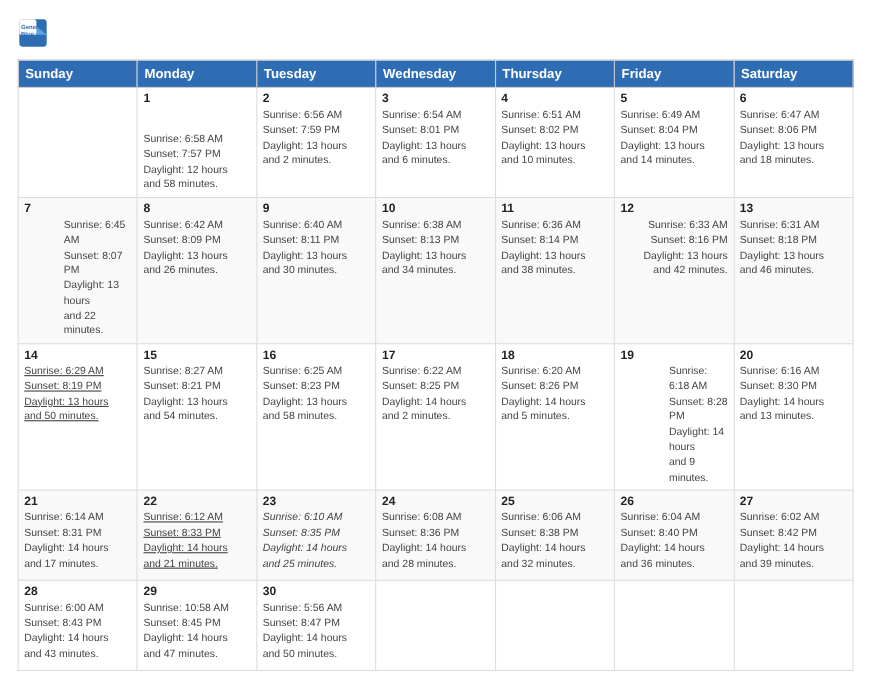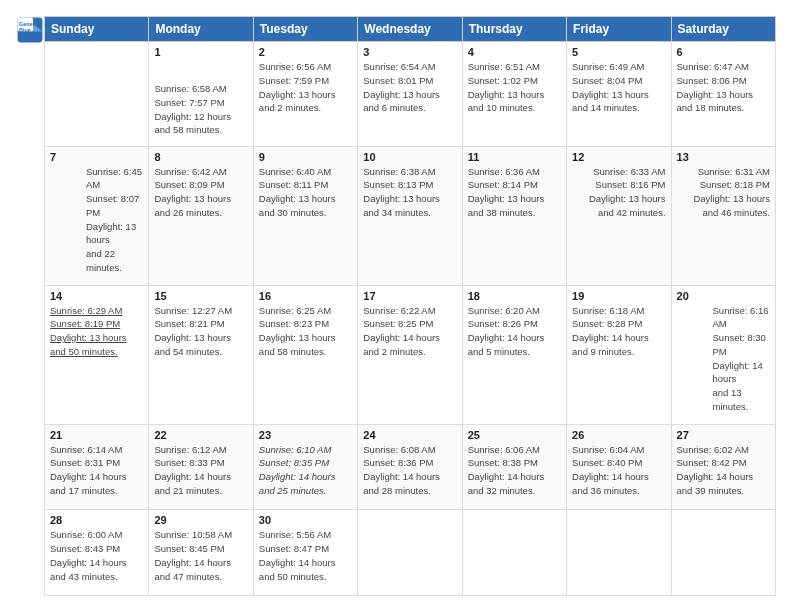--- a/index.html
+++ b/index.html
@@ -8,21 +8,21 @@
       background: #fff;
       width: 792px;
       height: 612px;
       overflow: hidden;
     }
     .page {
       width: 792px;
       height: 612px;
       padding: 16px;
       display: flex;
-      flex-direction: row;
+      flex-direction: column;
     }
     .header {
       display: flex;
       justify-content: space-between;
       align-items: flex-start;
       margin-bottom: 10px;
     }
     .logo {
       display: flex;
       align-items: center;
@@ -137,21 +137,21 @@
           <td>
             <div class="day-number">3</div>
             <div class="day-info" style="white-space: pre-line;">Sunrise: 6:54 AM
 Sunset: 8:01 PM
 Daylight: 13 hours
 and 6 minutes.</div>
           </td>
           <td>
             <div class="day-number">4</div>
             <div class="day-info" style="white-space: pre-line;">Sunrise: 6:51 AM
-Sunset: 1:02 PM
+Sunset: 8:02 PM
 Daylight: 13 hours
 and 10 minutes.</div>
           </td>
           <td>
             <div class="day-number">5</div>
             <div class="day-info" style="white-space: pre-line;">Sunrise: 6:49 AM
 Sunset: 8:04 PM
 Daylight: 13 hours
 and 14 minutes.</div>
           </td>
@@ -201,37 +201,37 @@
           </td>
           <td>
             <div class="day-number">12</div>
             <div class="day-info" style="white-space: pre-line; text-align: right;">Sunrise: 6:33 AM
 Sunset: 8:16 PM
 Daylight: 13 hours
 and 42 minutes.</div>
           </td>
           <td>
             <div class="day-number">13</div>
-            <div class="day-info" style="white-space: pre-line; text-align: right;">Sunrise: 6:31 AM
+            <div class="day-info" style="white-space: pre-line;">Sunrise: 6:31 AM
 Sunset: 8:18 PM
 Daylight: 13 hours
 and 46 minutes.</div>
           </td>
         </tr>
         <tr>
           <td>
             <div class="day-number">14</div>
             <div class="day-info" style="white-space: pre-line; text-decoration: underline;">Sunrise: 6:29 AM
 Sunset: 8:19 PM
 Daylight: 13 hours
 and 50 minutes.</div>
           </td>
           <td>
             <div class="day-number">15</div>
-            <div class="day-info" style="white-space: pre-line;">Sunrise: 12:27 AM
+            <div class="day-info" style="white-space: pre-line;">Sunrise: 8:27 AM
 Sunset: 8:21 PM
 Daylight: 13 hours
 and 54 minutes.</div>
           </td>
           <td>
             <div class="day-number">16</div>
             <div class="day-info" style="white-space: pre-line;">Sunrise: 6:25 AM
 Sunset: 8:23 PM
 Daylight: 13 hours
 and 58 minutes.</div>
@@ -245,44 +245,44 @@
           </td>
           <td>
             <div class="day-number">18</div>
             <div class="day-info" style="white-space: pre-line;">Sunrise: 6:20 AM
 Sunset: 8:26 PM
 Daylight: 14 hours
 and 5 minutes.</div>
           </td>
           <td>
             <div class="day-number">19</div>
-            <div class="day-info" style="white-space: pre-line;">Sunrise: 6:18 AM
+            <div class="day-info" style="white-space: pre-line; margin-left: 44px;">Sunrise: 6:18 AM
 Sunset: 8:28 PM
 Daylight: 14 hours
 and 9 minutes.</div>
           </td>
           <td>
             <div class="day-number">20</div>
-            <div class="day-info" style="white-space: pre-line; margin-left: 36px;">Sunrise: 6:16 AM
+            <div class="day-info" style="white-space: pre-line;">Sunrise: 6:16 AM
 Sunset: 8:30 PM
 Daylight: 14 hours
 and 13 minutes.</div>
           </td>
         </tr>
         <tr>
           <td>
             <div class="day-number">21</div>
             <div class="day-info" style="white-space: pre-line;">Sunrise: 6:14 AM
 Sunset: 8:31 PM
 Daylight: 14 hours
 and 17 minutes.</div>
           </td>
           <td>
             <div class="day-number">22</div>
-            <div class="day-info" style="white-space: pre-line;">Sunrise: 6:12 AM
+            <div class="day-info" style="white-space: pre-line; text-decoration: underline;">Sunrise: 6:12 AM
 Sunset: 8:33 PM
 Daylight: 14 hours
 and 21 minutes.</div>
           </td>
           <td>
             <div class="day-number">23</div>
             <div class="day-info" style="white-space: pre-line; font-style: italic;">Sunrise: 6:10 AM
 Sunset: 8:35 PM
 Daylight: 14 hours
 and 25 minutes.</div>

